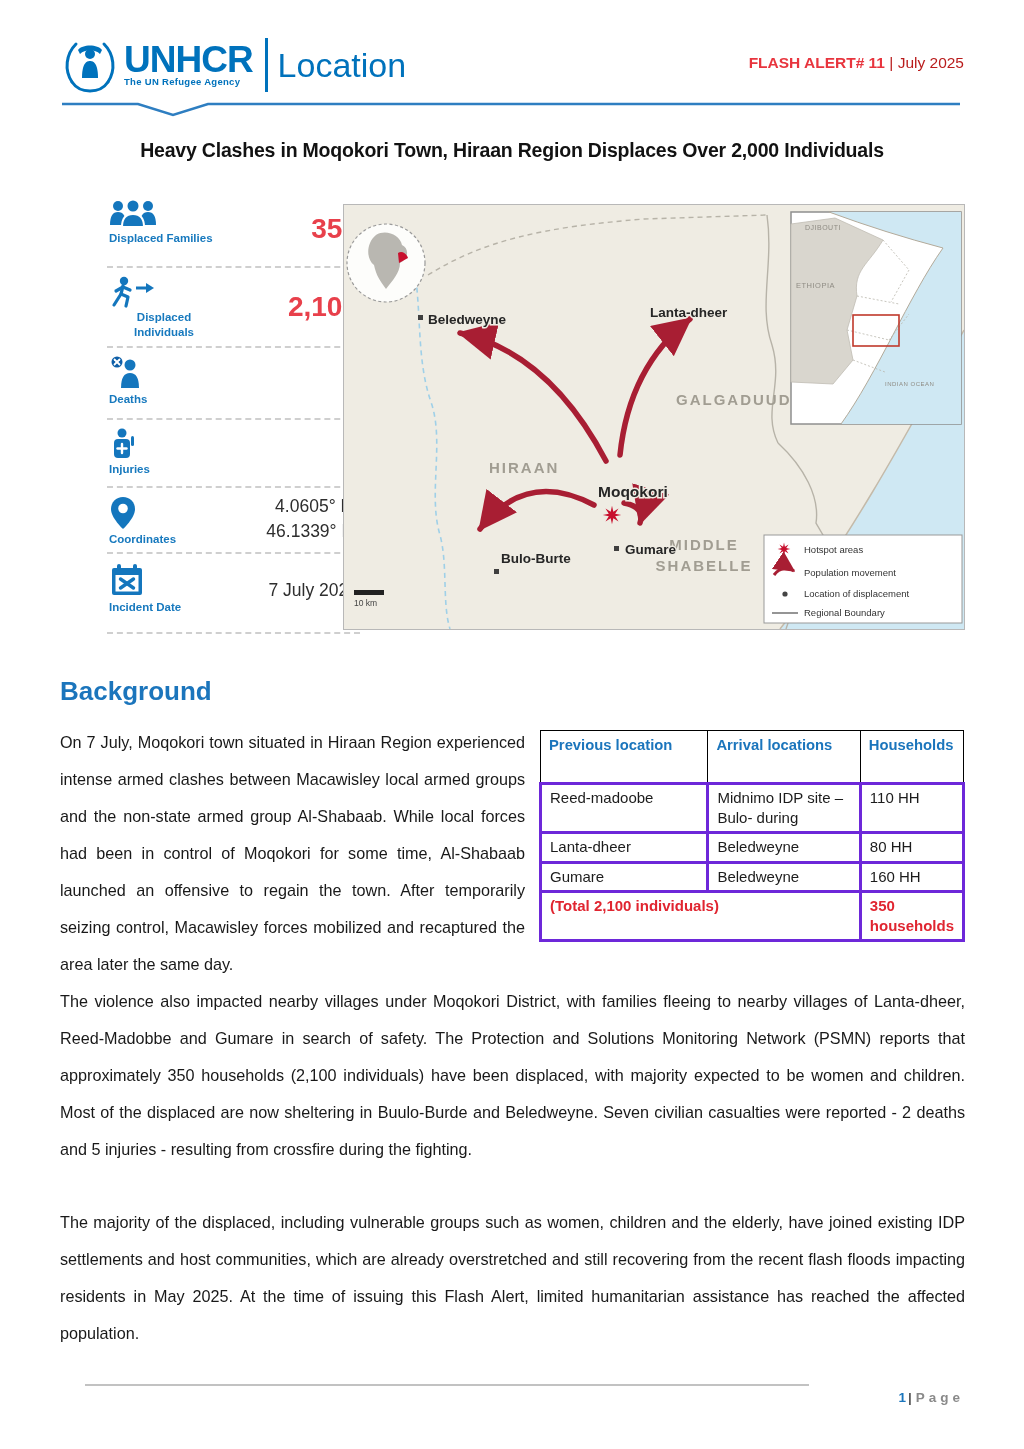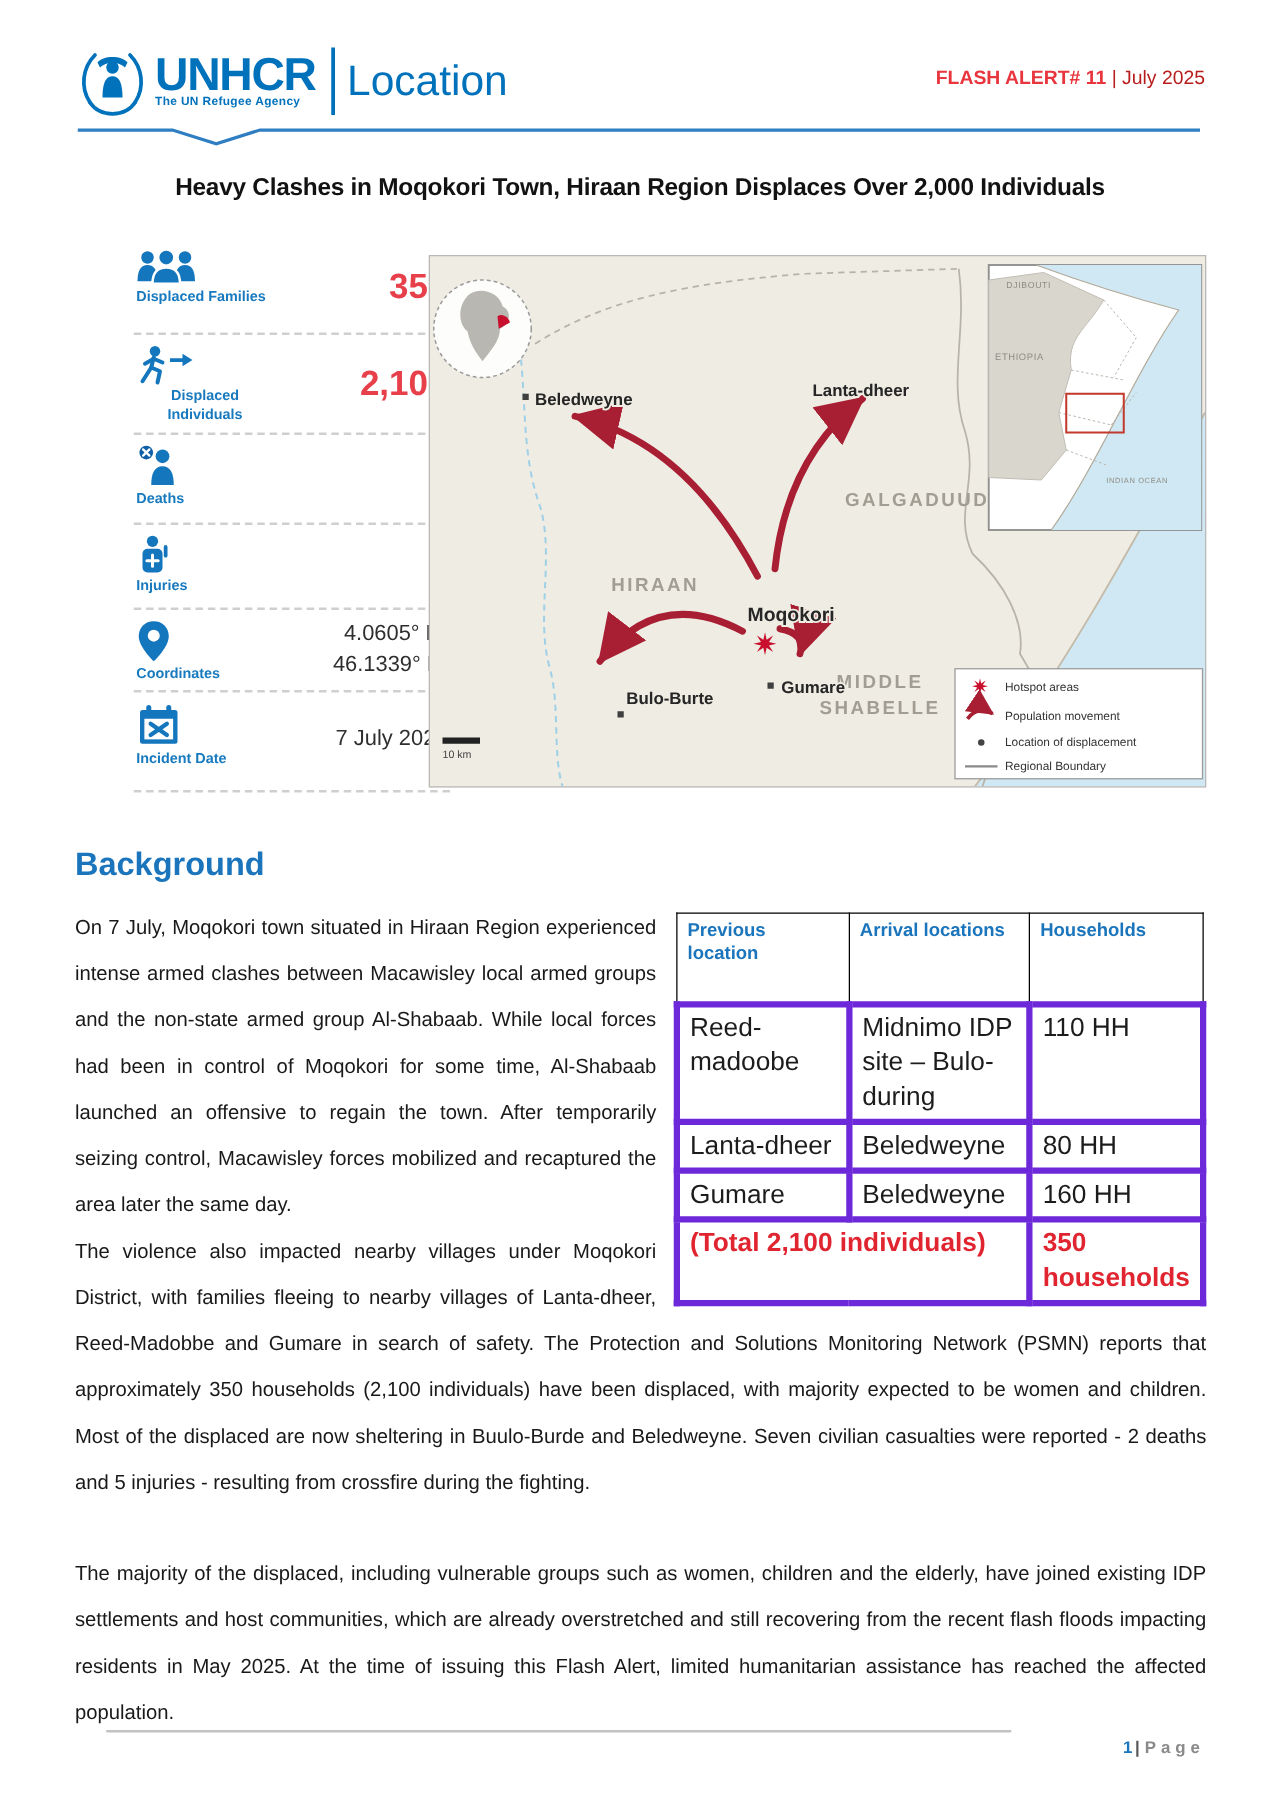--- a/index.html
+++ b/index.html
@@ -42,21 +42,21 @@
   
   .section-heading { position:absolute; left:60px; top:676px; font-size:26px; font-weight:bold; color:#1B75BC; }
   .content { position:absolute; left:60px; top:724px; width:905px; }
   .content p { margin:0; font-size:16.2px; line-height:37px; text-align:justify; color:#191919; }
   .content p + p { margin-top:27px; }
   .para3 { margin-top:36px !important; }
 
   table.displacement { float:right; width:426px; margin:6px 0 10px 14px; border-collapse:collapse; background:#fff; }
   table.displacement th { color:#1B75BC; font-size:14.8px; font-weight:bold; text-align:left;
                           vertical-align:top; padding:5px 8px 28px 8px; border:1px solid #000000; line-height:1.25; }
-  table.displacement td { font-size:21px; color:#1c1c1c; padding:3px 8px 4px 8px; border:5px solid #6d28d9;
+  table.displacement td { font-size:15px; color:#1c1c1c; padding:3px 8px 4px 8px; border:3px solid #6d28d9;
                           vertical-align:top; line-height:1.3; }
   table.displacement tr.total td { color:#E02530; font-weight:bold; }
 
   
   .footer-rule { position:absolute; left:85px; top:1384px; width:724px; border-top:2px solid #c2c2c2; }
   .footer-page { position:absolute; right:60px; top:1390px; font-size:13.5px; }
   .footer-page .num { color:#1B75BC; font-weight:bold; }
   .footer-page .sep { color:#555; font-weight:bold; margin:0 4px 0 2px; }
   .footer-page .word { color:#8a8a8a; font-weight:bold; letter-spacing:4px; }
 </style>

